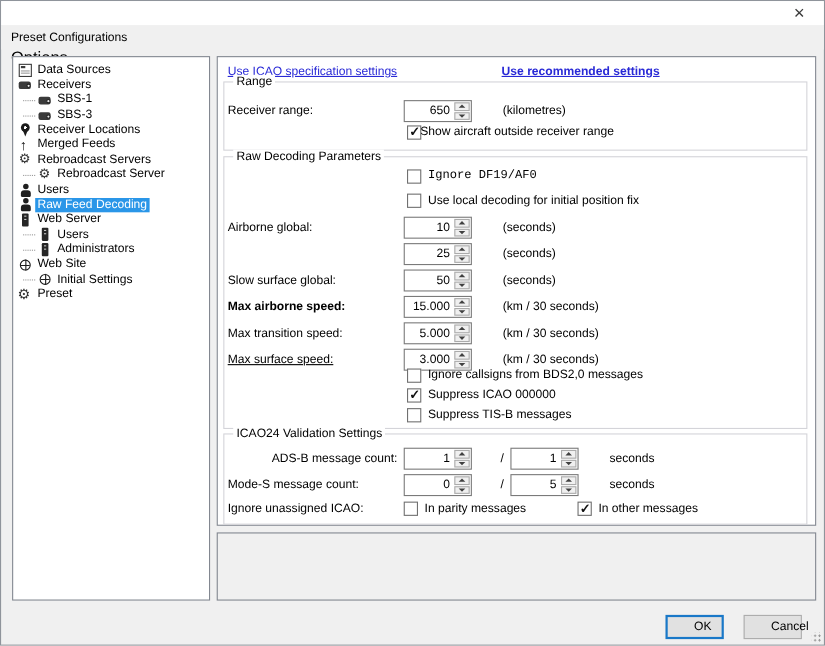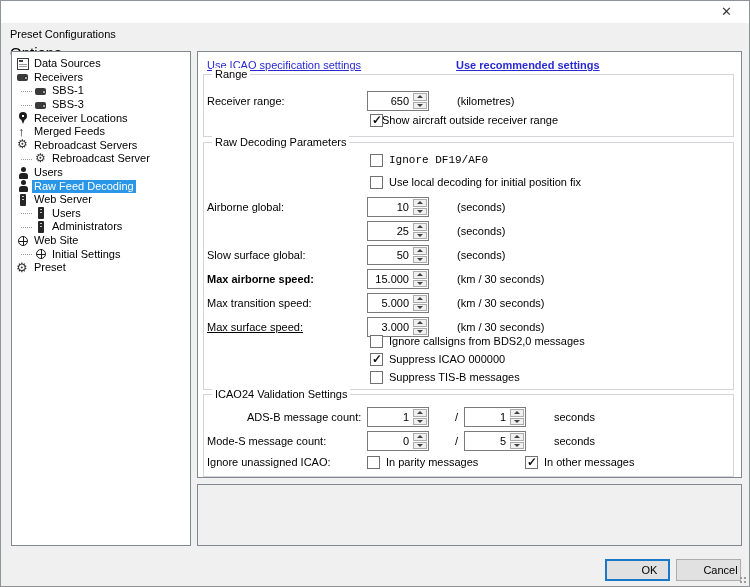--- a/index.html
+++ b/index.html
@@ -50,21 +50,21 @@
   .cb.checked::before{content:"✓";position:absolute;left:1px;top:-2px;font-size:12px;font-weight:bold;color:#101010;}
   .cblabel{position:absolute;line-height:13px;white-space:nowrap;}
   .spin{position:absolute;width:62px;height:20px;border:1px solid #7a7a7a;background:#fff;box-sizing:border-box;}
   .spin input{position:absolute;left:0;top:0;width:calc(100% - 17px);height:100%;border:0;outline:0;background:transparent;text-align:right;font-family:inherit;font-size:11px;padding:0 2px 0 0;box-sizing:border-box;color:#000;}
   .sp{position:absolute;right:1px;top:1px;bottom:1px;width:14px;display:flex;flex-direction:column;}
   .sp div{flex:1;background:#f0f0f0;border:1px solid #ababab;position:relative;box-sizing:border-box;}
   .sp .up{margin-bottom:1px;}
   .sp .up::before{content:"";position:absolute;left:50%;top:50%;margin:-2px 0 0 -3px;border-left:3px solid transparent;border-right:3px solid transparent;border-bottom:3px solid #404040;}
   .sp .dn::before{content:"";position:absolute;left:50%;top:50%;margin:-1px 0 0 -3px;border-left:3px solid transparent;border-right:3px solid transparent;border-top:3px solid #404040;}
   
-  .btn{position:absolute;width:65px;height:22px;background:#e1e1e1;border:1px solid #adadad;text-align:center;line-height:20px;font-size:11px;box-sizing:border-box;cursor:default;padding-left:24px;}
+  .btn{position:absolute;width:53px;height:22px;background:#e1e1e1;border:1px solid #adadad;line-height:20px;font-size:11px;box-sizing:border-box;cursor:default;padding-left:24px;}
   .btn.default{border:2px solid #1978c8;line-height:18px;}
   .grip{position:absolute;right:2px;bottom:2px;width:9px;height:9px;background-image:radial-gradient(#9a9a9a 1px, transparent 1.1px);background-size:4px 4px;background-position:1px 1px;}
 </style>
 </head>
 <body>
 
 <div class="window">
 
   <div class="titlebar">
     <span class="title-text">Options</span>

